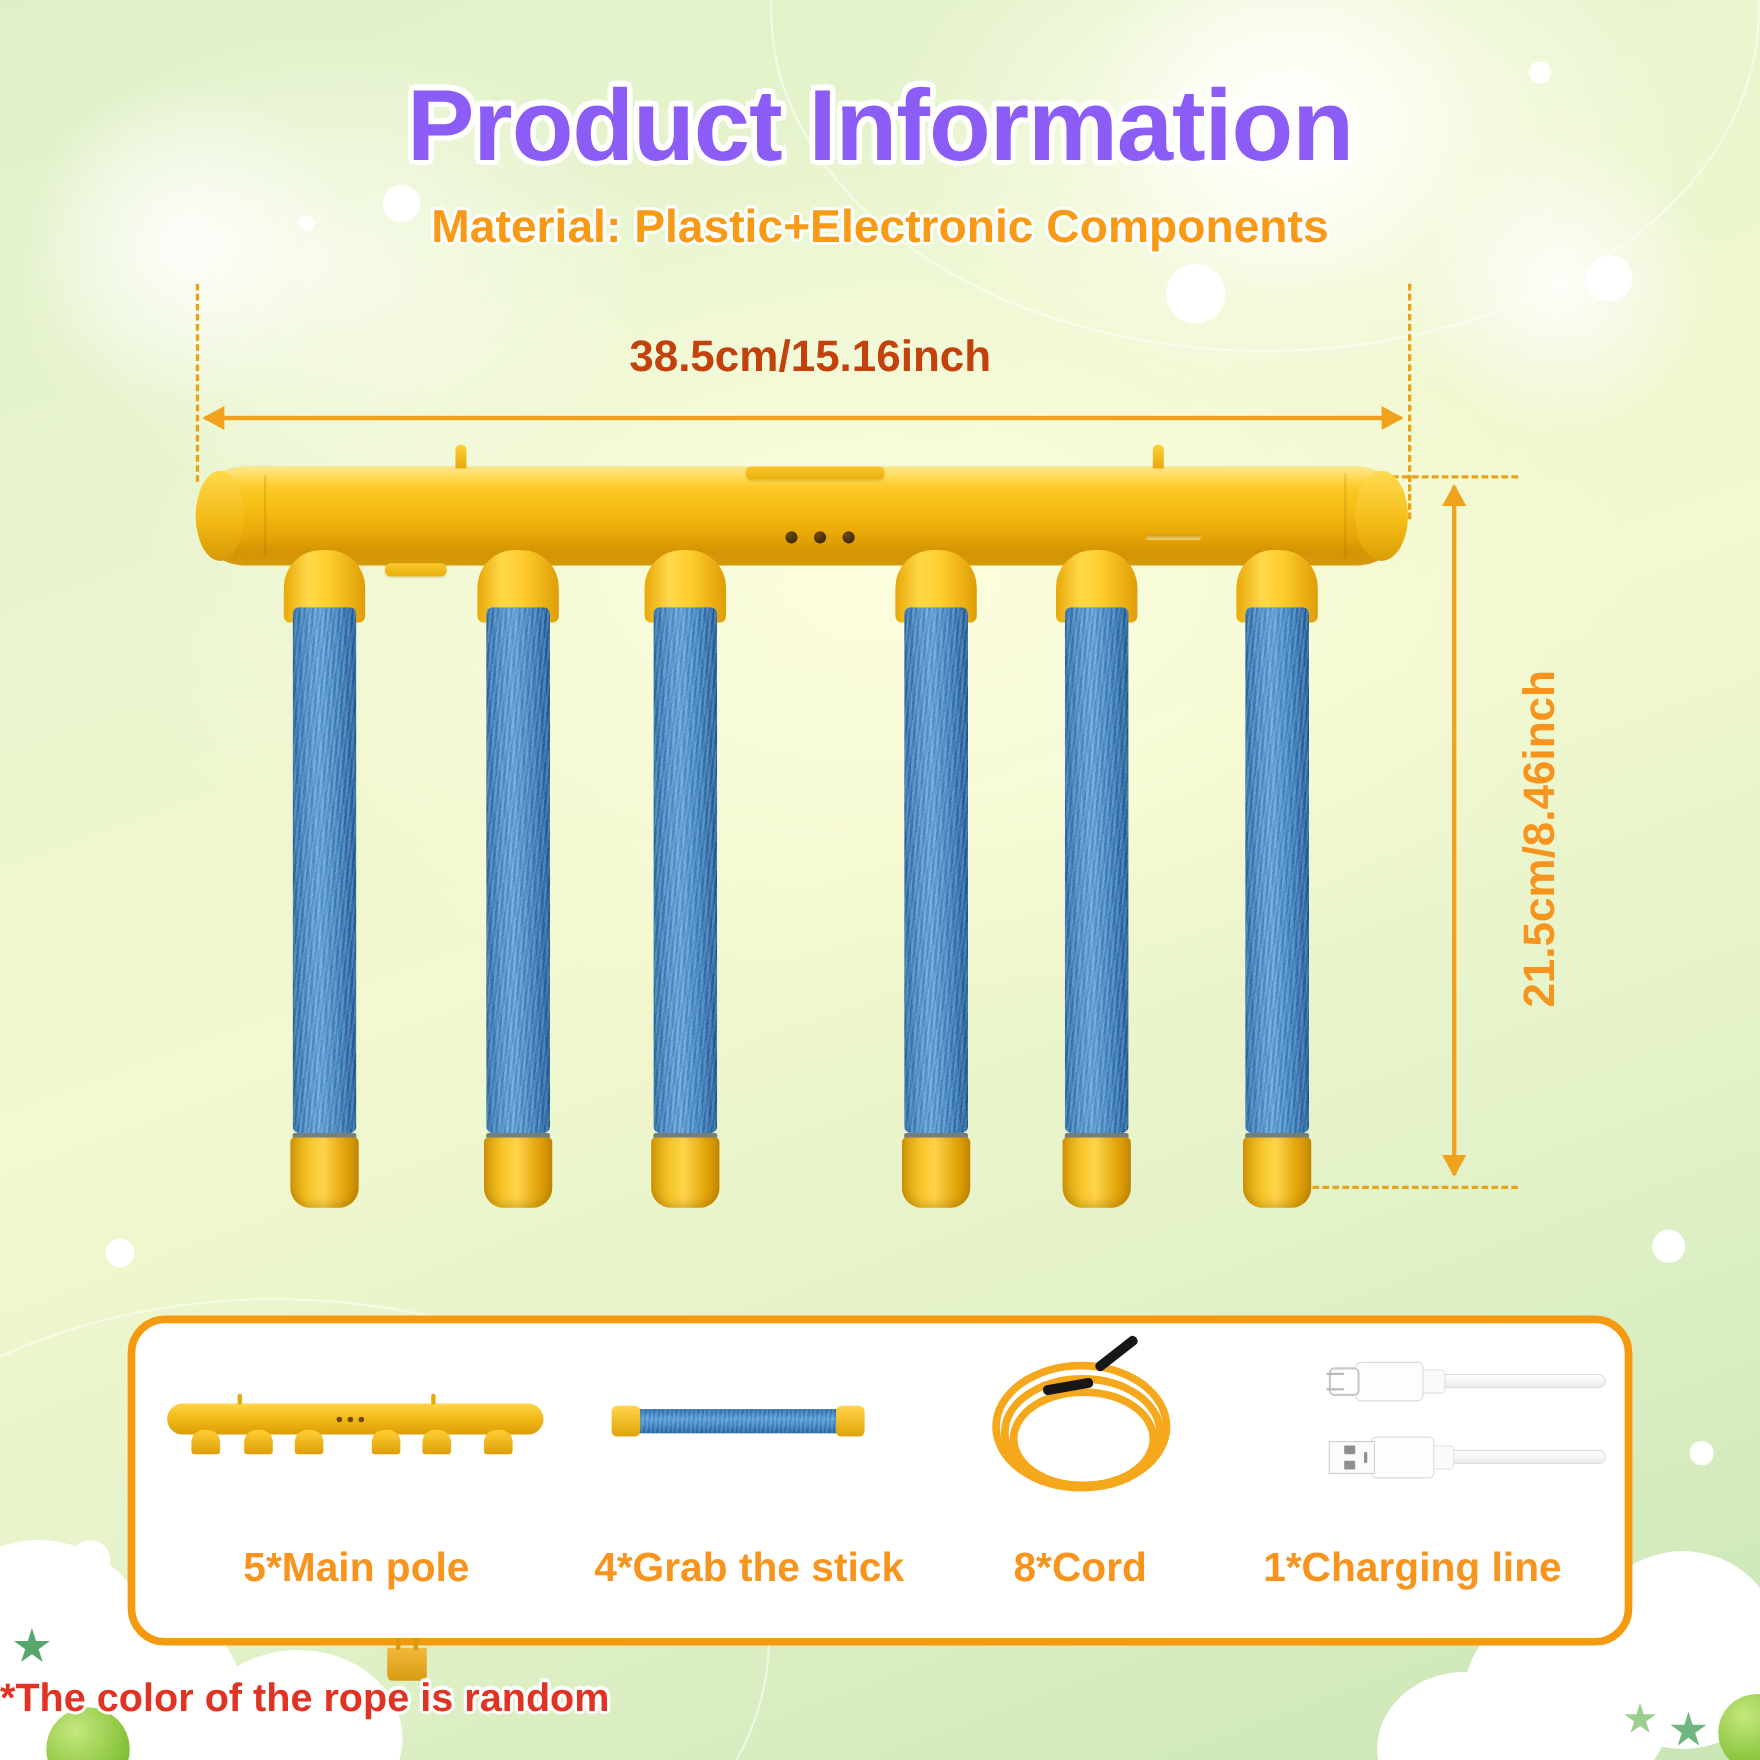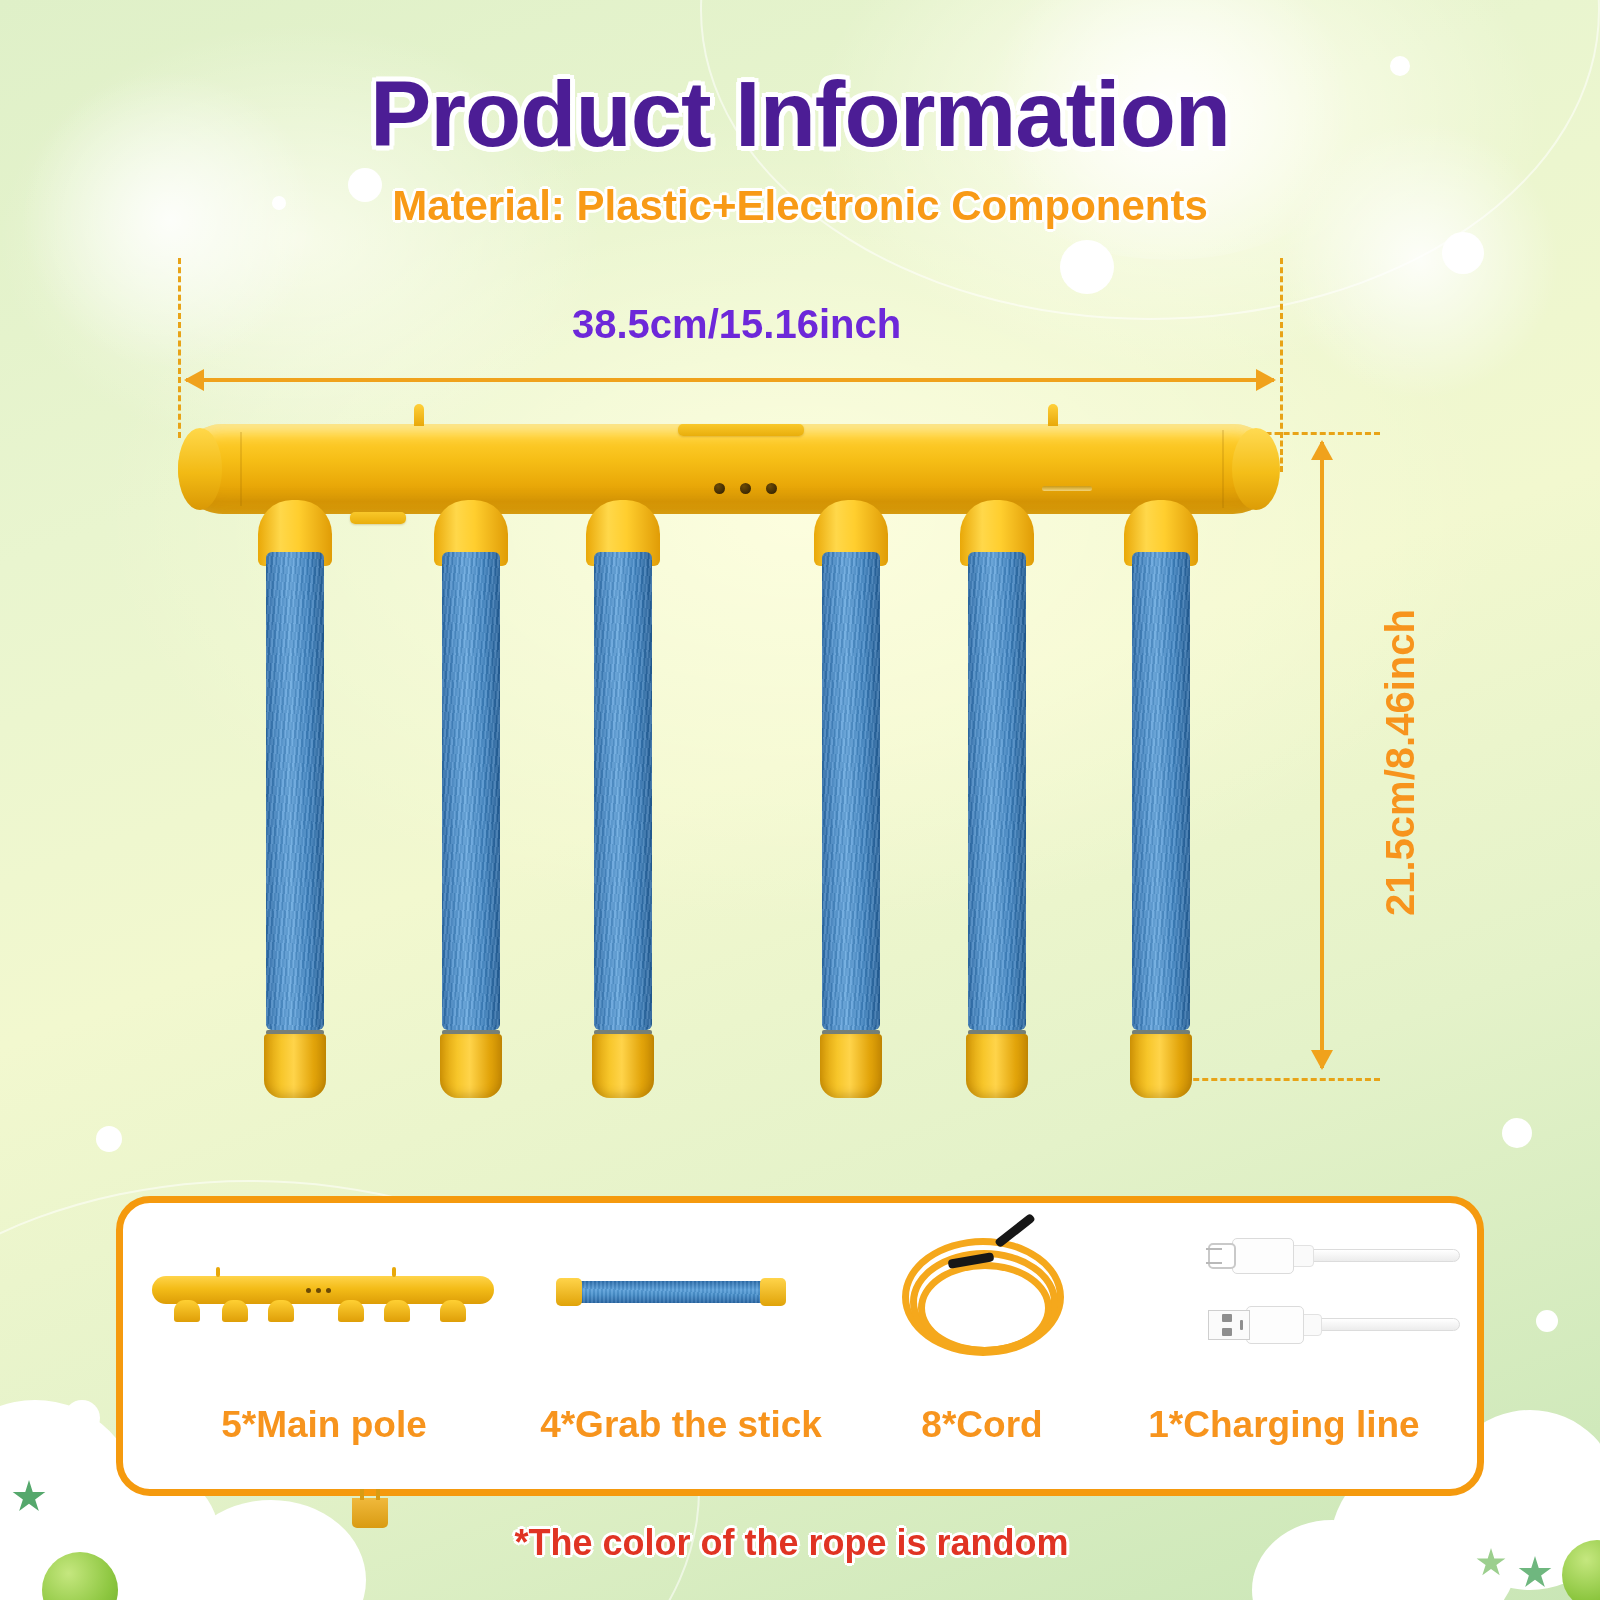--- a/index.html
+++ b/index.html
@@ -17,21 +17,21 @@
   
   .bokeh { position:absolute; border-radius:50%; background:#ffffff; pointer-events:none; }
   .bsoft { position:absolute; border-radius:50%; pointer-events:none;
            background:radial-gradient(circle, rgba(255,255,255,.85) 0%, rgba(255,255,255,0) 70%); }
   .swoosh { position:absolute; border-radius:50%; border:2px solid rgba(255,255,255,.55);
             pointer-events:none; background:transparent; }
 
   
   .title {
     position:absolute; left:0; right:0; top:62px; text-align:center;
-    font-size:92px; font-weight:bold; color:#4c1d95; letter-spacing:-1px;
+    font-size:92px; font-weight:bold; color:#8b5cf6; letter-spacing:-1px;
     text-shadow:
       -4px -4px 0 #fff, 4px -4px 0 #fff, -4px 4px 0 #fff, 4px 4px 0 #fff,
       0 -5px 0 #fff, 0 5px 0 #fff, -5px 0 0 #fff, 5px 0 0 #fff;
   }
   .subtitle {
     position:absolute; left:0; right:0; top:182px; text-align:center;
     font-size:42px; font-weight:bold; color:#F89A16;
     text-shadow:-2px -2px 0 #fff,2px -2px 0 #fff,-2px 2px 0 #fff,2px 2px 0 #fff,
                 0 -3px 0 #fff,0 3px 0 #fff,-3px 0 0 #fff,3px 0 0 #fff;
   }
@@ -50,21 +50,21 @@
 
   .harrow { position:absolute; width:4px; background:#F0A21C; }
   .harrow::before, .harrow::after {
     content:""; position:absolute; left:-9px; width:0; height:0;
     border-left:11px solid transparent; border-right:11px solid transparent;
   }
   .harrow::before { top:-2px; border-bottom:20px solid #F0A21C; }
   .harrow::after  { bottom:-2px; border-top:20px solid #F0A21C; }
 
   .dimlabel-w {
-    position:absolute; font-size:40px; font-weight:bold; color:#6d28d9;
+    position:absolute; font-size:40px; font-weight:bold; color:#c2410c;
     white-space:nowrap;
   }
   .dimlabel-h {
     position:absolute; font-size:40px; font-weight:bold; color:#F7941D;
     white-space:nowrap; transform-origin:0 0; transform:rotate(-90deg);
   }
 
   
   .product { position:absolute; left:0; top:0; width:1600px; height:1600px; pointer-events:none; }
 
@@ -179,21 +179,21 @@
               background:linear-gradient(180deg,#ffffff,#ececec); border:1px solid #dcdcdc; }
   .cbl-head { position:absolute; border-radius:5px; background:#fdfdfd; border:1px solid #dbdbdb; }
   .cbl-neck { position:absolute; border-radius:4px; background:#fafafa; border:1px solid #e2e2e2; }
   .cbl-tipC { position:absolute; border-radius:5px; background:#ffffff; border:2px solid #c9c9c9; }
   .cbl-tipA { position:absolute; background:#fbfbfb; border:1px solid #cfcfcf; }
   .cbl-pin  { position:absolute; background:#8f8f8f; border-radius:1px; }
   .cbl-line { position:absolute; background:#b9b9b9; }
 
   
   .footnote {
-    position:absolute; left:0; right:17px; top:1522px; text-align:center;
+    position:absolute; left:0; right:17px; top:1522px; text-align:left;
     font-size:36px; font-weight:bold; color:#E03323;
     text-shadow:-2px -2px 0 #fff,2px -2px 0 #fff,-2px 2px 0 #fff,2px 2px 0 #fff,
                 0 -3px 0 #fff,0 3px 0 #fff,-3px 0 0 #fff,3px 0 0 #fff;
   }
 
   
   .cloud { position:absolute; background:#ffffff; border-radius:50%; pointer-events:none; }
   .star { position:absolute; pointer-events:none;
           clip-path:polygon(50% 0%,61% 35%,98% 35%,68% 57%,79% 91%,50% 70%,21% 91%,32% 57%,2% 35%,39% 35%); }
   .gball { position:absolute; border-radius:50%; pointer-events:none;

